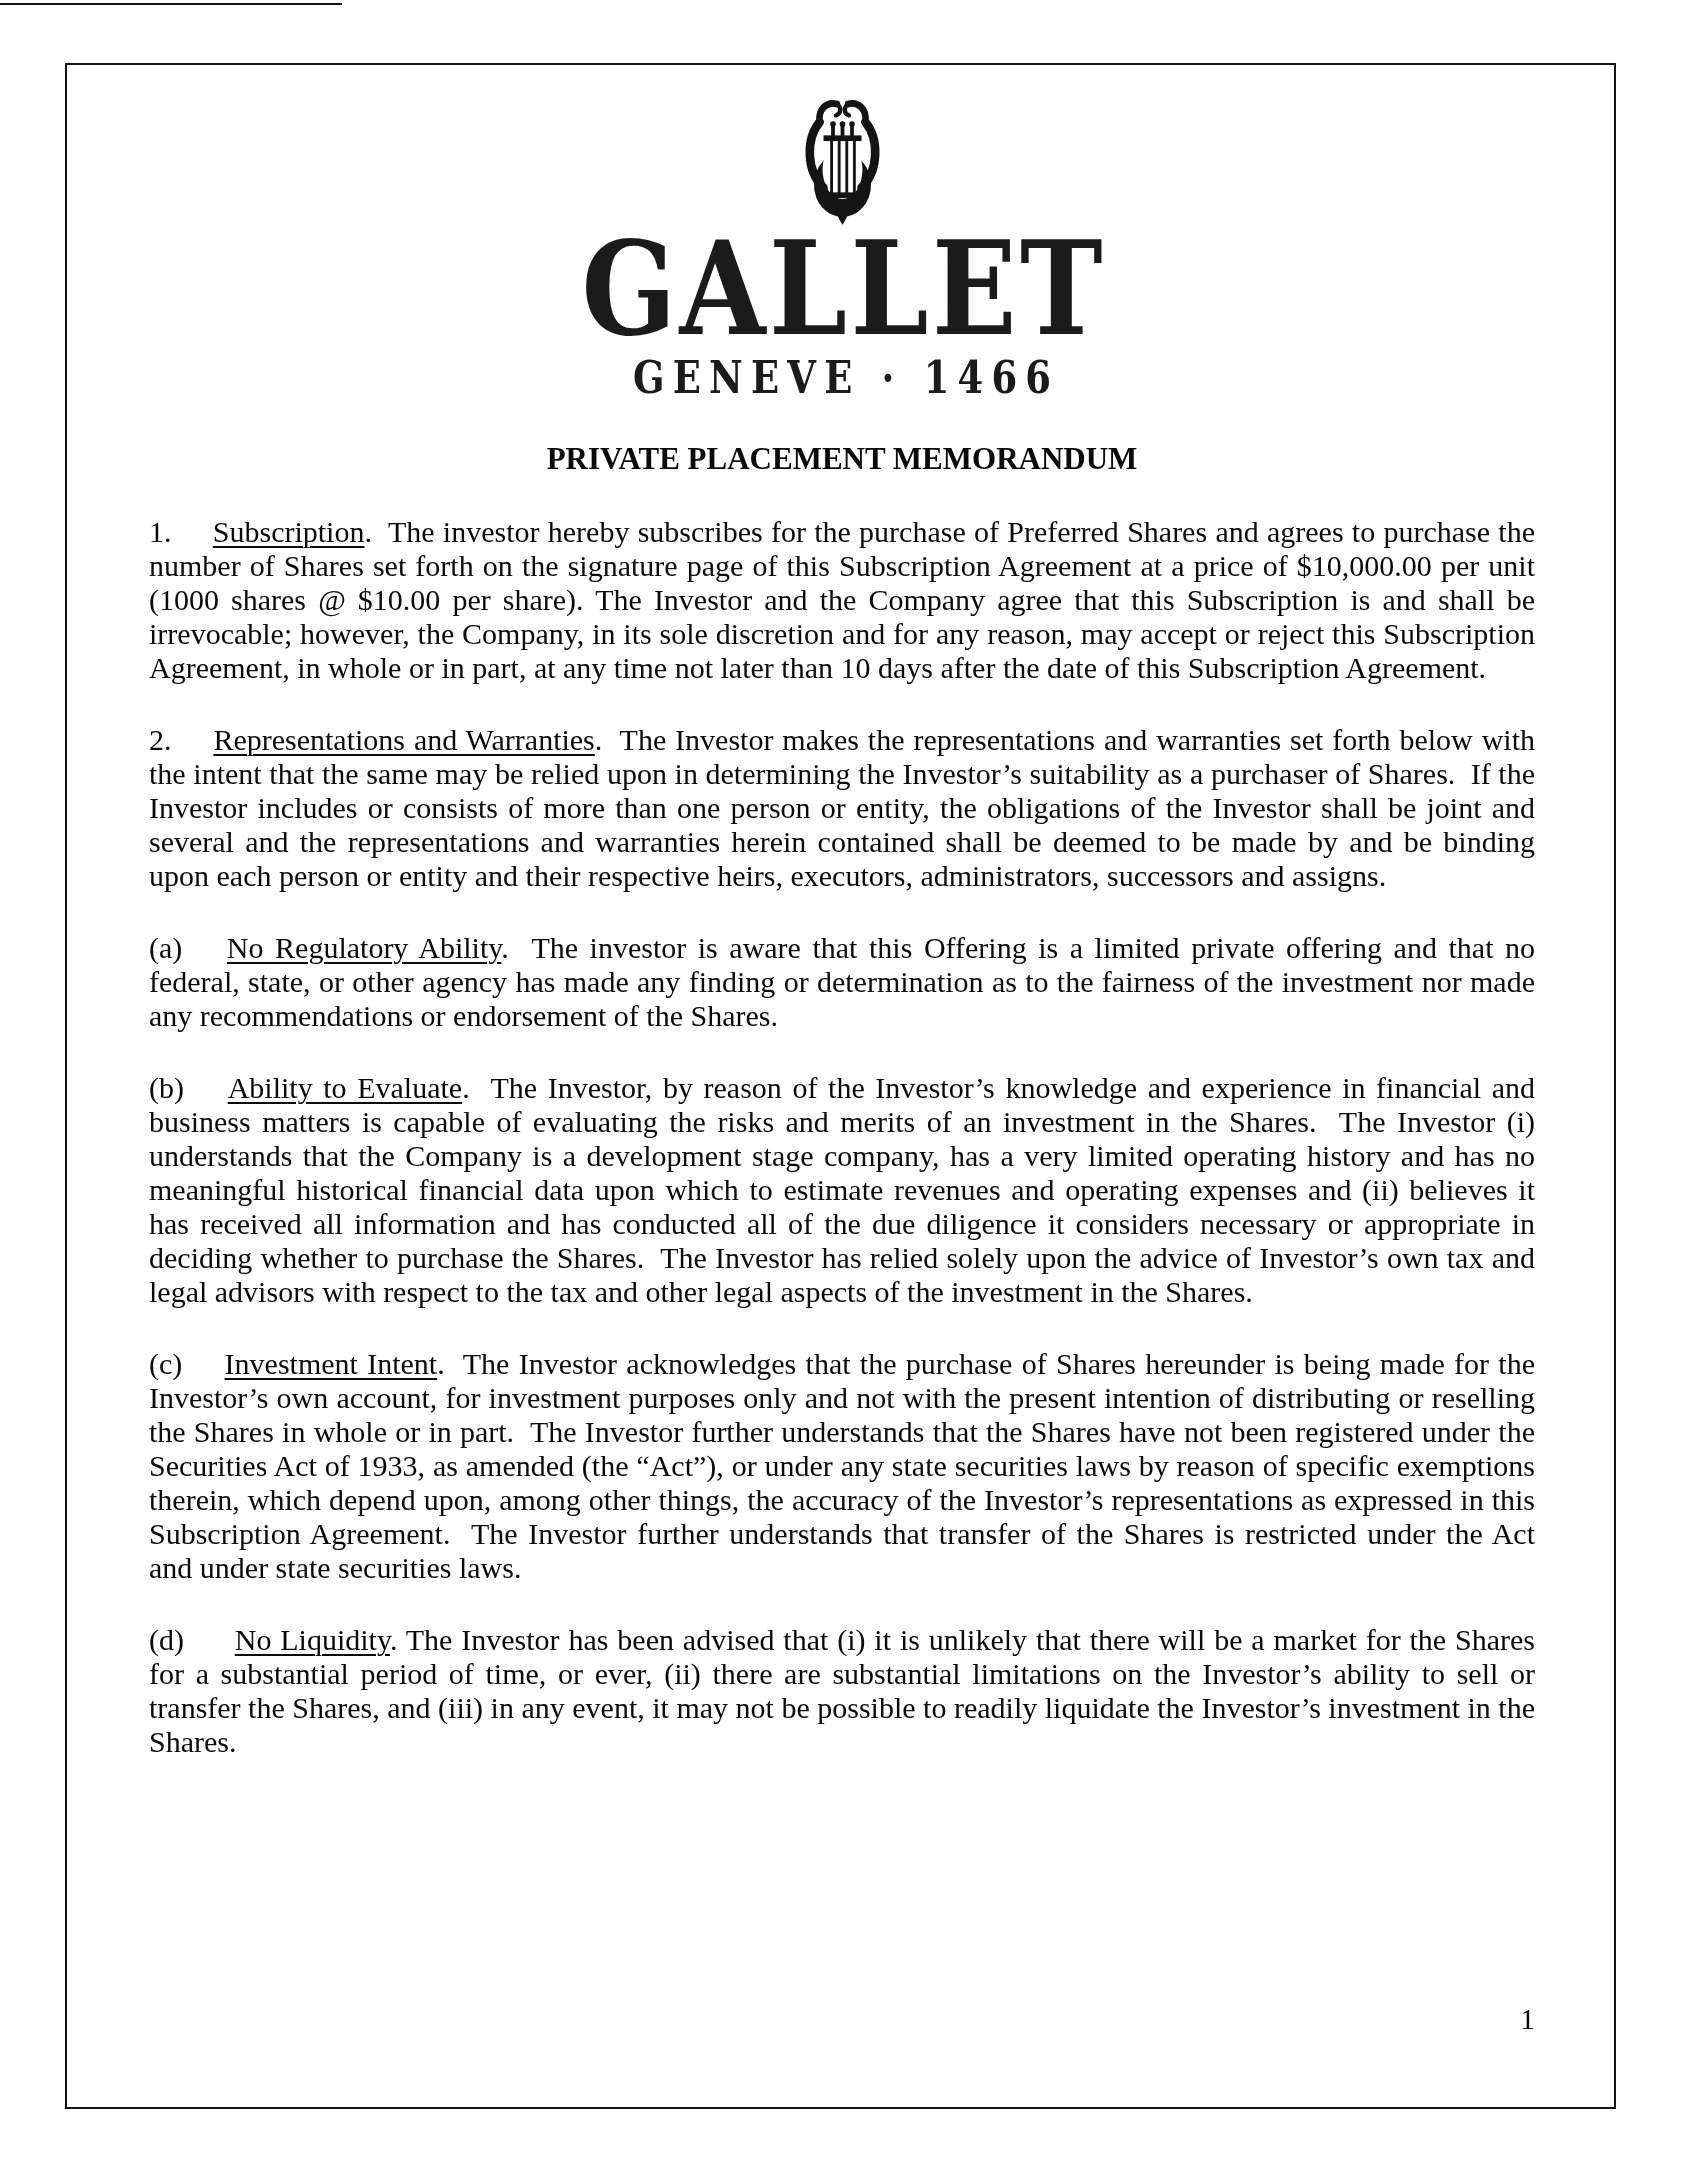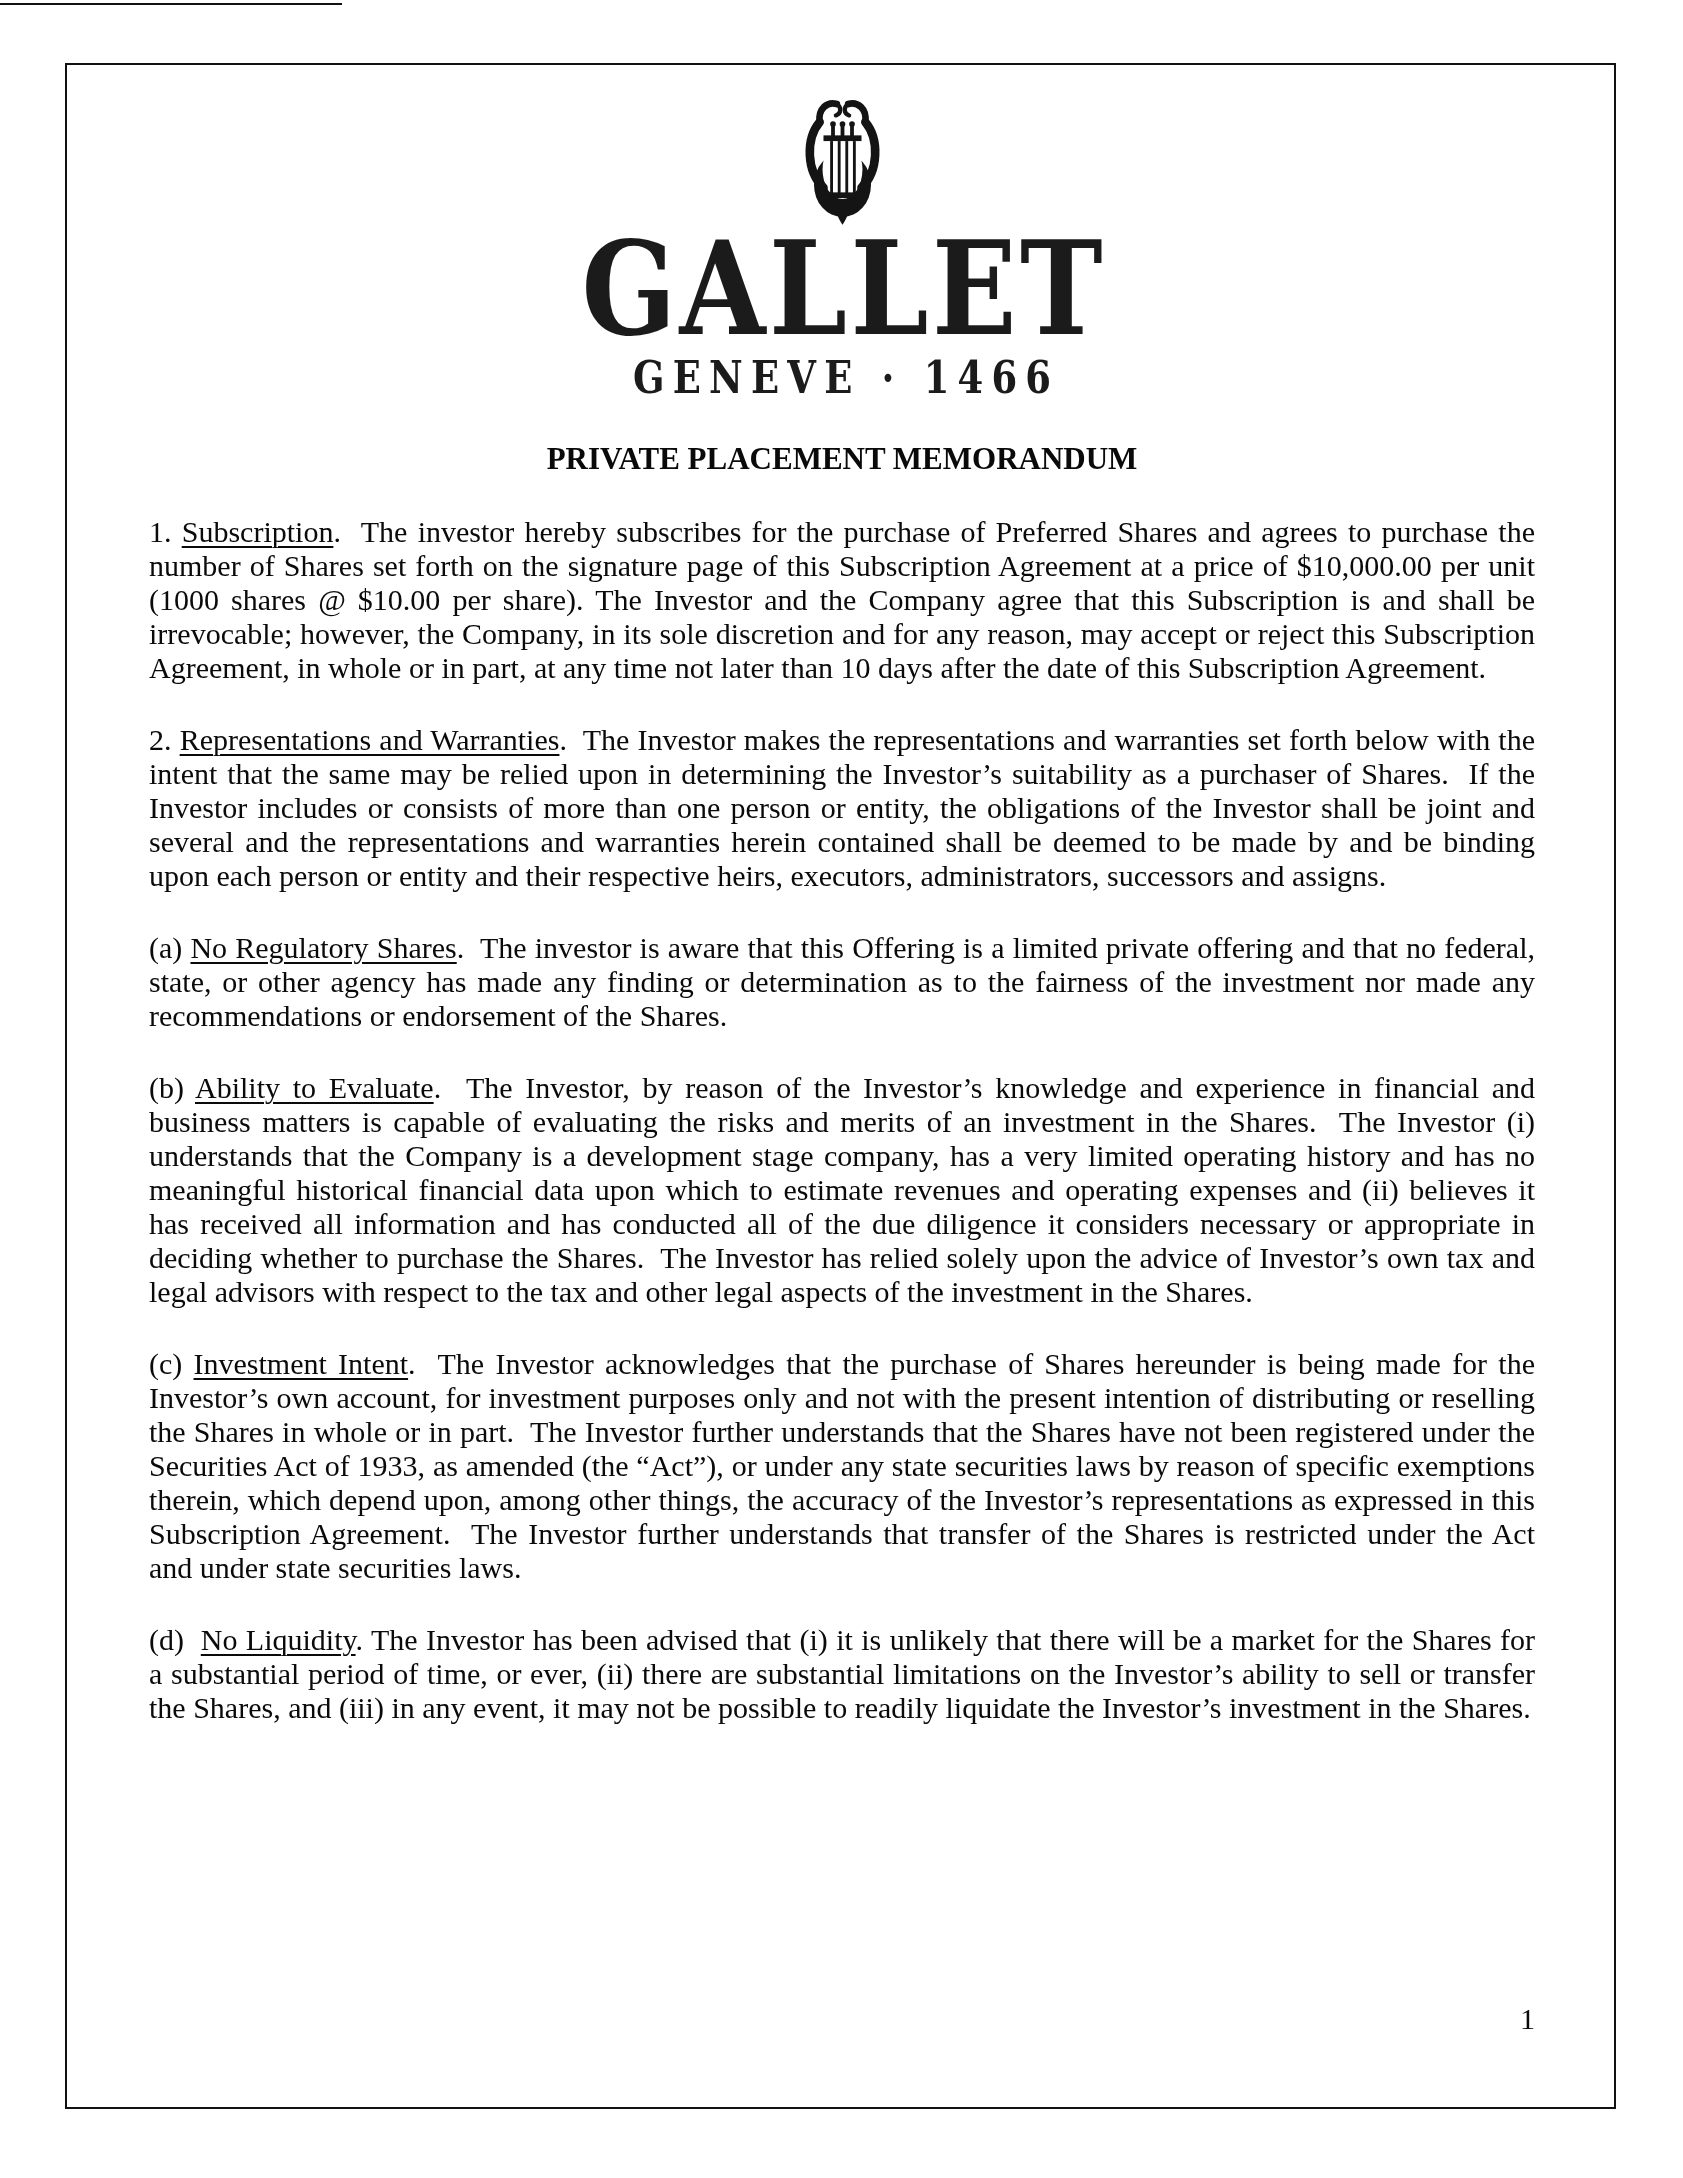--- a/index.html
+++ b/index.html
@@ -66,20 +66,21 @@
   .para {
     font-size: 30px;
     line-height: 34px;
     text-align: justify;
     margin: 38px 0 0 0;
   }
   .underlined {
     text-decoration: underline;
     text-decoration-thickness: 2px;
     text-underline-offset: 4px;
+    margin-left: 33px;
   }
   .page-number {
     position: absolute;
     left: 149px; top: 2002px;
     width: 1386px;
     text-align: right;
     font-size: 30px;
   }
 </style>
 </head>
@@ -121,21 +122,21 @@
   </div>
 
   <div class="h-memo">PRIVATE PLACEMENT MEMORANDUM</div>
 
 
 
   <p class="para"><span>1.</span> <span class="underlined">Subscription</span><span>.&nbsp; The investor hereby subscribes for the purchase of Preferred Shares and agrees to purchase the number of Shares set forth on the signature page of this Subscription Agreement at a price of $10,000.00 per unit (1000 shares @ $10.00 per share). The Investor and the Company agree that this Subscription is and shall be irrevocable; however, the Company, in its sole discretion and for any reason, may accept or reject this Subscription Agreement, in whole or in part, at any time not later than 10 days after the date of this Subscription Agreement.</span></p>
 
   <p class="para"><span>2.</span> <span class="underlined">Representations and Warranties</span><span>.&nbsp; The Investor makes the representations and warranties set forth below with the intent that the same may be relied upon in determining the Investor’s suitability as a purchaser of Shares.&nbsp; If the Investor includes or consists of more than one person or entity, the obligations of the Investor shall be joint and several and the representations and warranties herein contained shall be deemed to be made by and be binding upon each person or entity and their respective heirs, executors, administrators, successors and assigns.</span></p>
 
-  <p class="para"><span>(a)</span> <span class="underlined">No Regulatory Shares</span><span>.&nbsp; The investor is aware that this Offering is a limited private offering and that no federal, state, or other agency has made any finding or determination as to the fairness of the investment nor made any recommendations or endorsement of the Shares.</span></p>
+  <p class="para"><span>(a)</span> <span class="underlined">No Regulatory Ability</span><span>.&nbsp; The investor is aware that this Offering is a limited private offering and that no federal, state, or other agency has made any finding or determination as to the fairness of the investment nor made any recommendations or endorsement of the Shares.</span></p>
 
   <p class="para"><span>(b)</span> <span class="underlined">Ability to Evaluate</span><span>.&nbsp; The Investor, by reason of the Investor’s knowledge and experience in financial and business matters is capable of evaluating the risks and merits of an investment in the Shares.&nbsp; The Investor (i) understands that the Company is a development stage company, has a very limited operating history and has no meaningful historical financial data upon which to estimate revenues and operating expenses and (ii) believes it has received all information and has conducted all of the due diligence it considers necessary or appropriate in deciding whether to purchase the Shares.&nbsp; The Investor has relied solely upon the advice of Investor’s own tax and legal advisors with respect to the tax and other legal aspects of the investment in the Shares.</span></p>
 
   <p class="para"><span>(c)</span> <span class="underlined">Investment Intent</span><span>.&nbsp; The Investor acknowledges that the purchase of Shares hereunder is being made for the Investor’s own account, for investment purposes only and not with the present intention of distributing or reselling the Shares in whole or in part.&nbsp; The Investor further understands that the Shares have not been registered under the Securities Act of 1933, as amended (the “Act”), or under any state securities laws by reason of specific exemptions therein, which depend upon, among other things, the accuracy of the Investor’s representations as expressed in this Subscription Agreement.&nbsp; The Investor further understands that transfer of the Shares is restricted under the Act and under state securities laws.</span></p>
 
   <p class="para"><span>(d)</span>&nbsp; <span class="underlined">No Liquidity</span><span>. The Investor has been advised that (i) it is unlikely that there will be a market for the Shares for a substantial period of time, or ever, (ii) there are substantial limitations on the Investor’s ability to sell or transfer the Shares, and (iii) in any event, it may not be possible to readily liquidate the Investor’s investment in the Shares.</span></p>
 
 </div>
 
 <div class="page-number">1</div>

